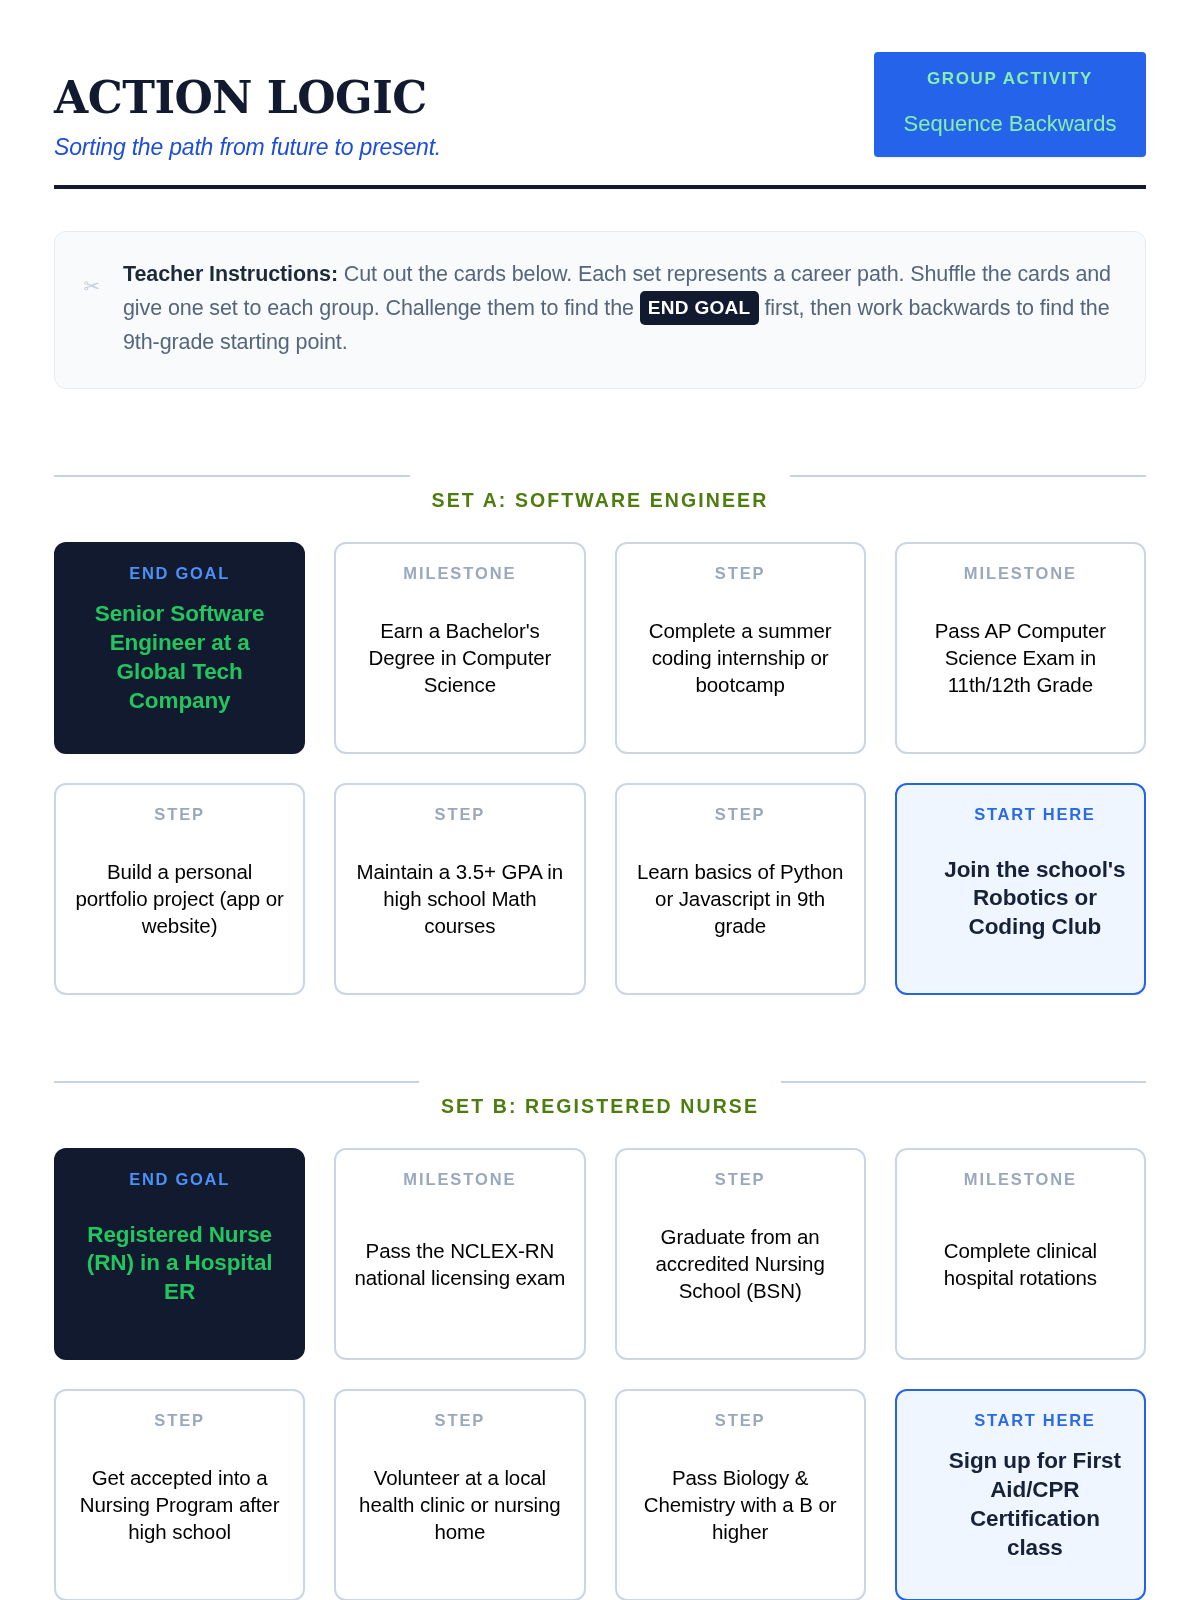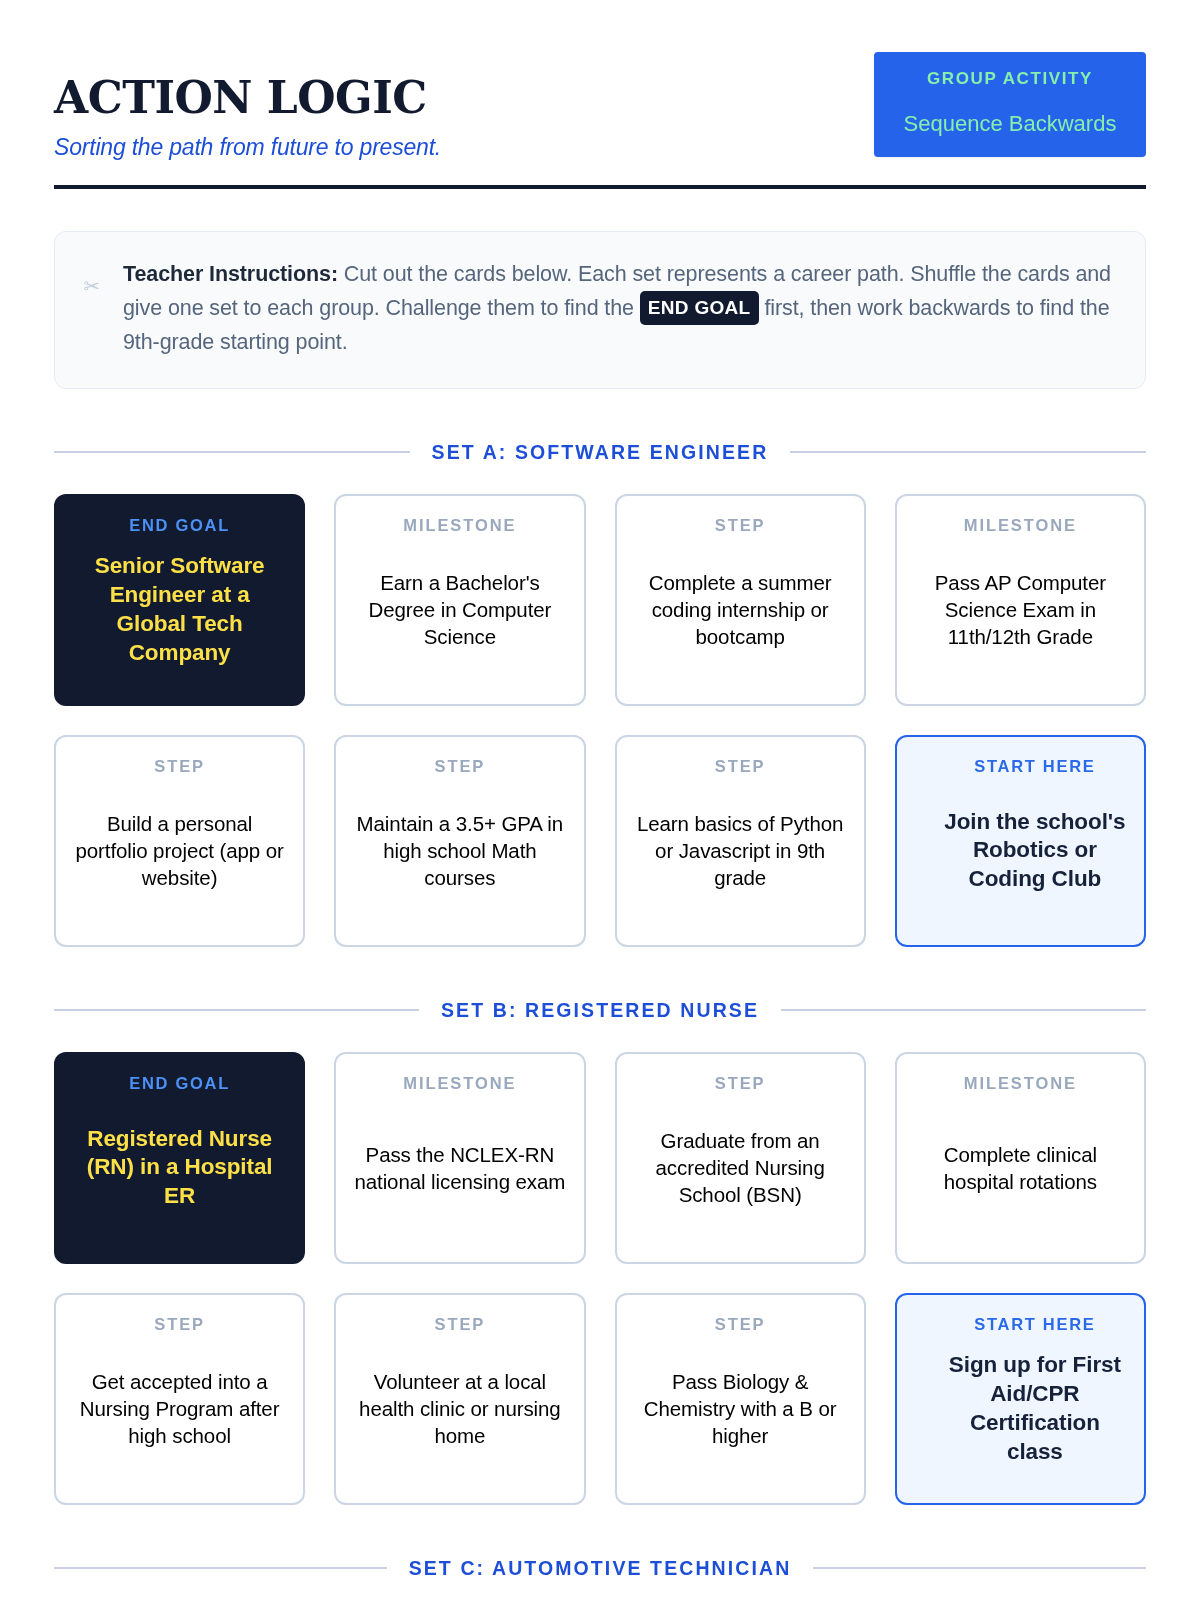--- a/index.html
+++ b/index.html
@@ -134,22 +134,23 @@
   }
   .section-divider .line {
     flex: 1 1 auto;
     height: 2px;
     background: #c6d2e3;
   }
   .section-divider .label {
     font-size: 19.5px;
     font-weight: bold;
     letter-spacing: 2.1px;
-    color: #1d4ed8;
+    color: #4d7c0f;
     white-space: nowrap;
+    margin-top: 48px;
   }
 
   
   .card-row {
     display: grid;
     grid-template-columns: repeat(4, 1fr);
     gap: 29px;
     margin-bottom: 29px;
   }
 
@@ -185,21 +186,21 @@
     padding: 0 2px;
   }
 
   
   .card.goal {
     background: #111a2e;
     border-color: #111a2e;
   }
   .card.goal .card-kicker { color: #4b91f7; letter-spacing: 1.7px; }
   .card.goal .card-body {
-    color: #fde047;
+    color: #22c55e;
     font-weight: bold;
     font-size: 22.5px;
     line-height: 1.28;
   }
 
   
   .card.start {
     background: #eff6ff;
     border-color: #2563eb;
     padding-left: 45px;

